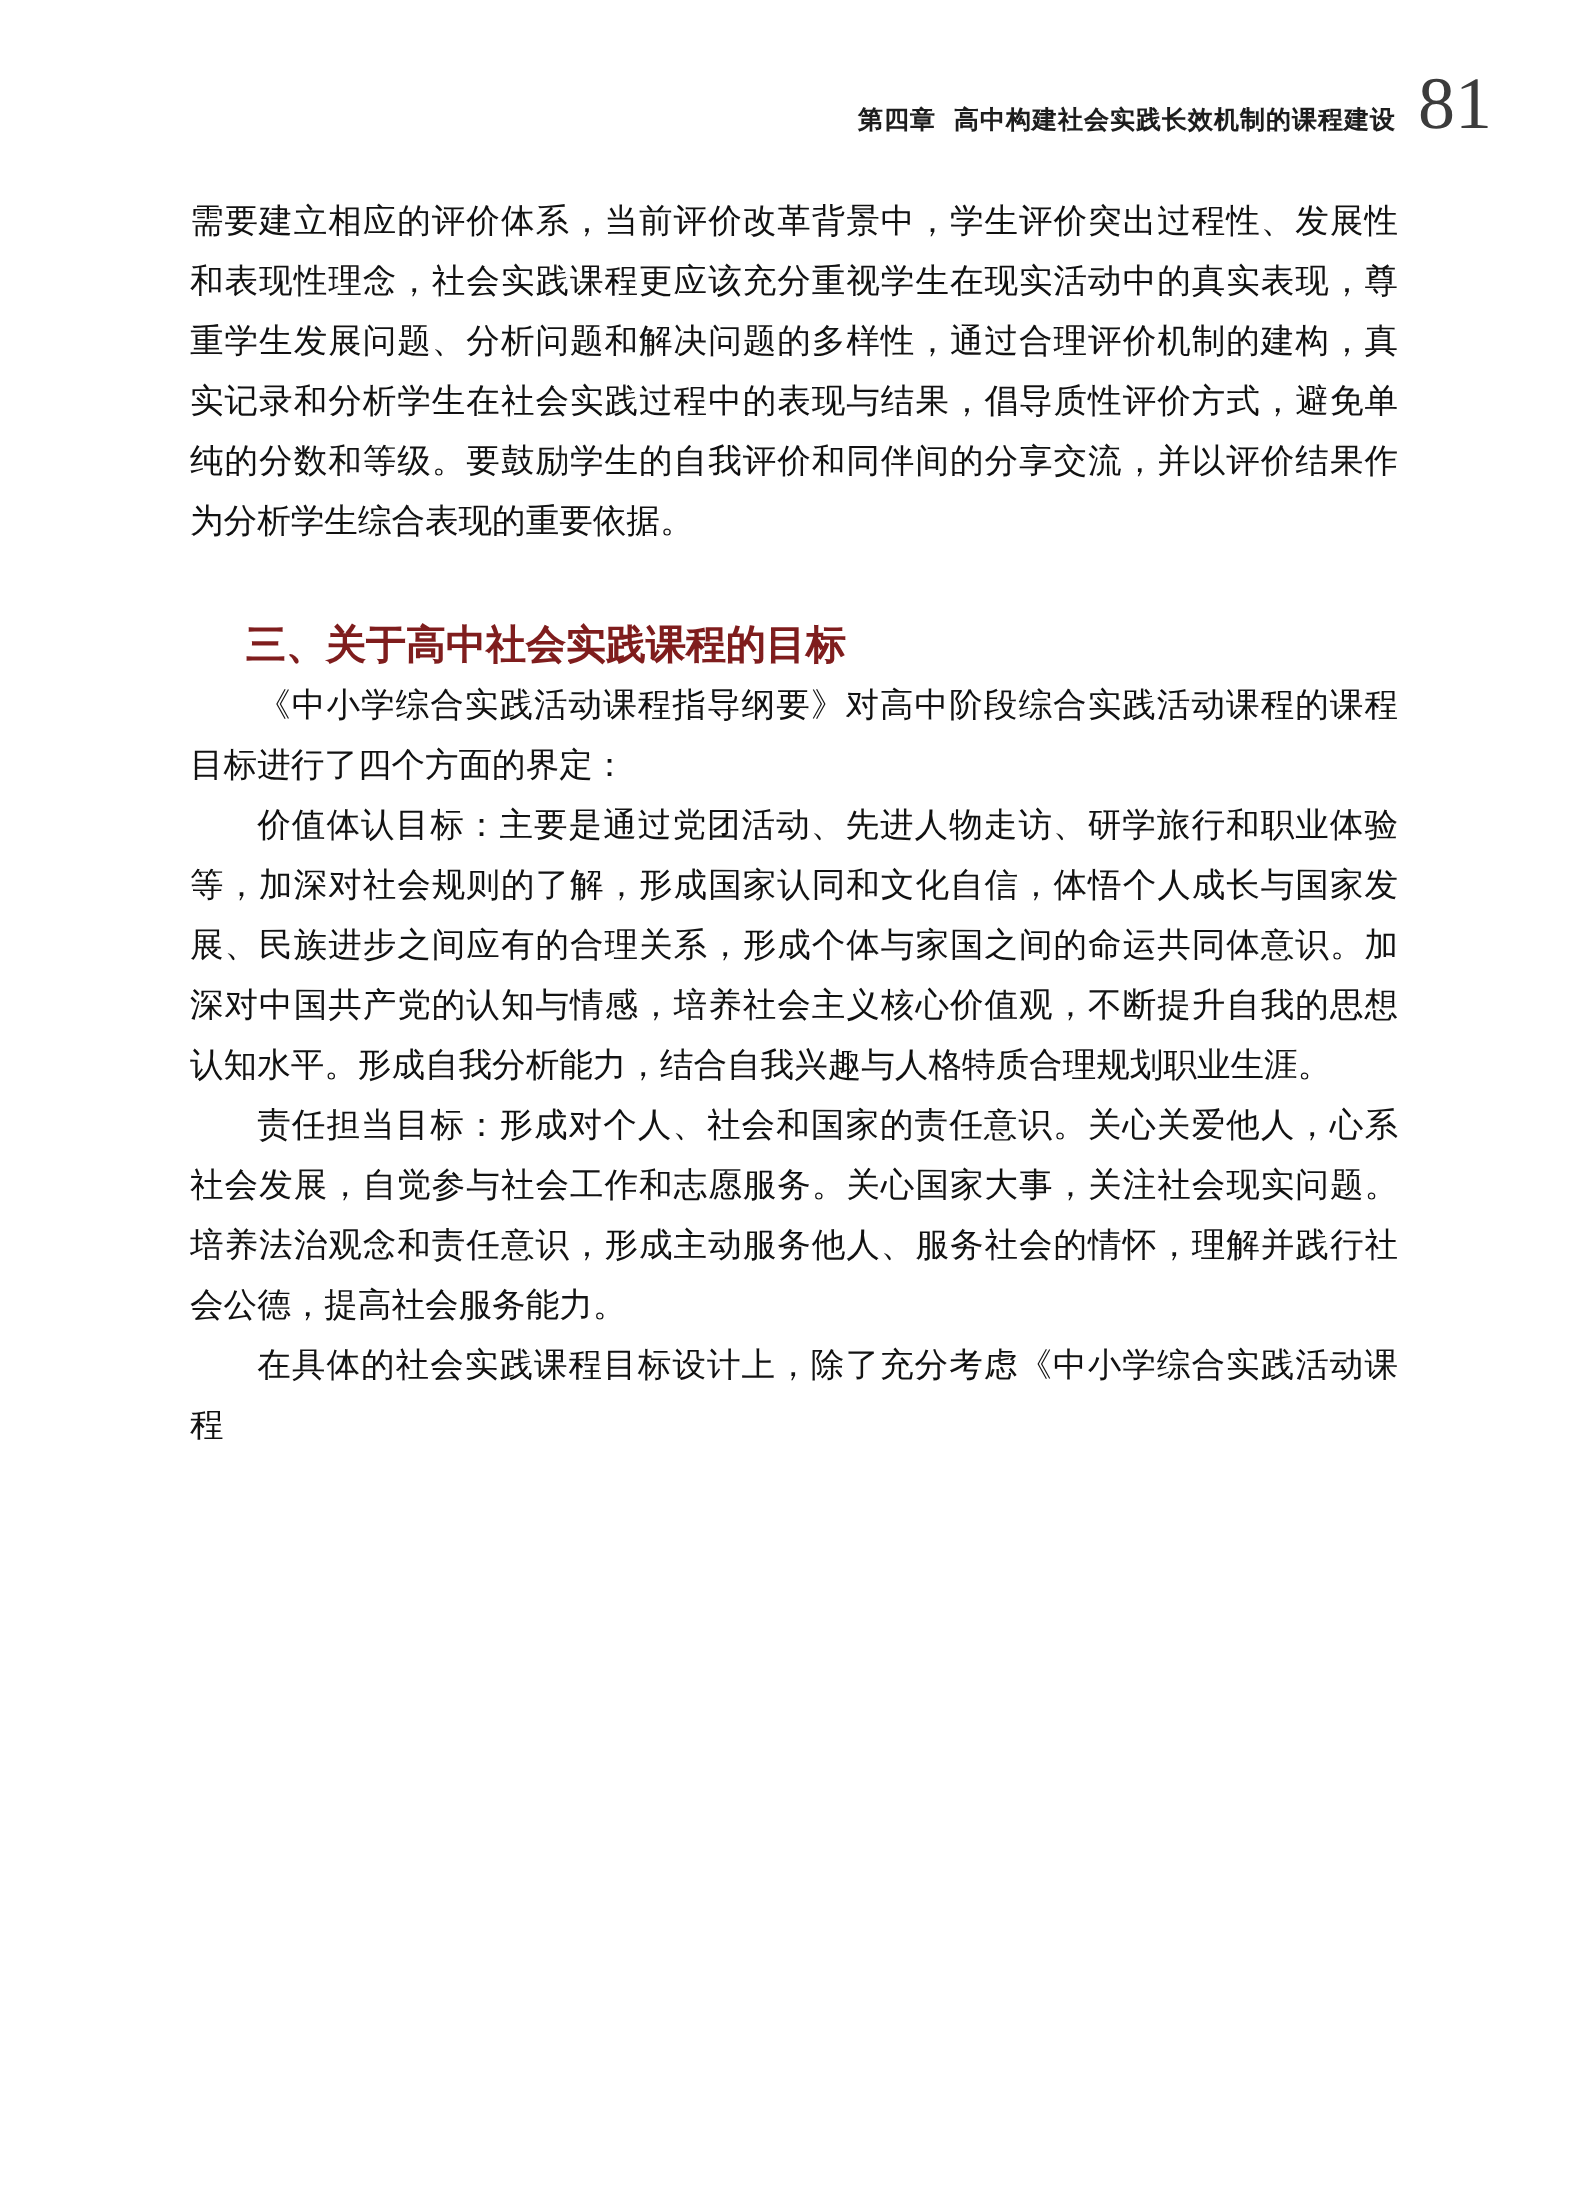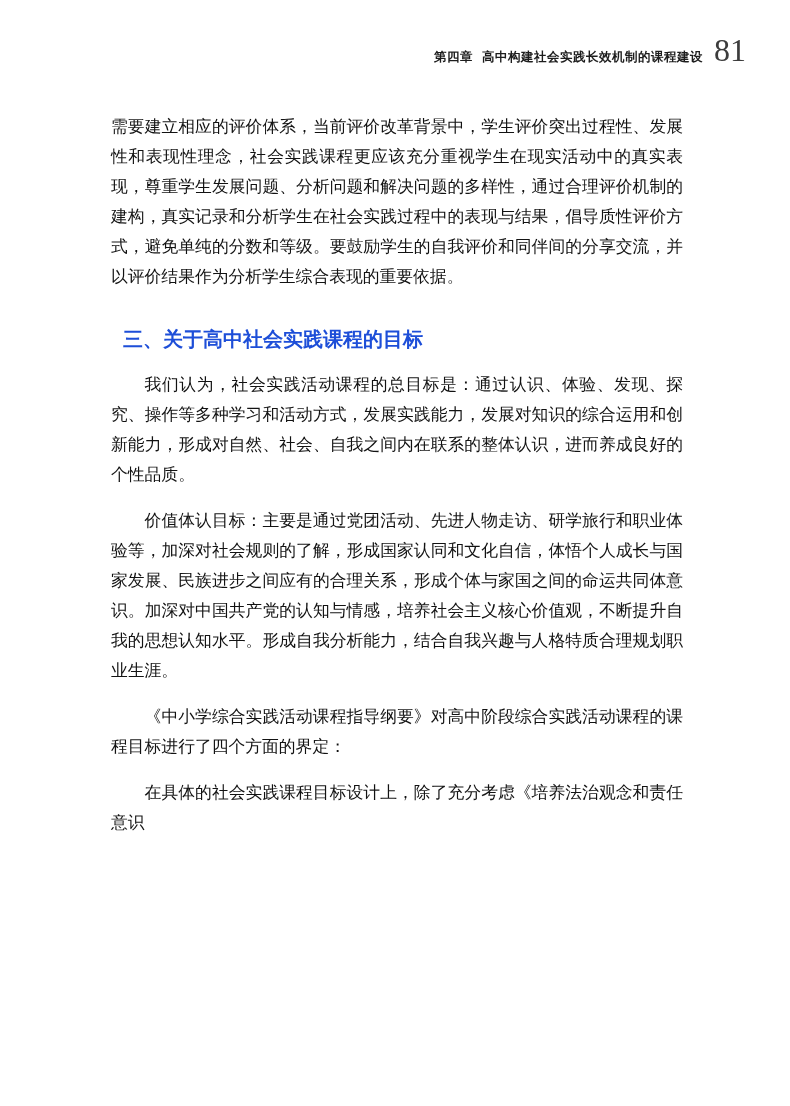--- a/index.html
+++ b/index.html
@@ -28,70 +28,70 @@
   .chapter-label,
   .chapter-title {
     font-size: 12.5px;
     font-weight: bold;
     letter-spacing: 0.5px;
     color: #1d1d1d;
   }
   .chapter-title { margin-left: 9px; }
   .page-number {
     margin-left: 11px;
-    font-size: 32px;
+    font-size: 37px;
     font-weight: 400;
     color: #3c3c3c;
     line-height: 1;
   }
   
   .content {
     position: absolute;
     left: 95px;
     top: 96px;
     width: 604px;
     font-size: 16.8px;
     line-height: 30px;
     text-align: justify;
     text-justify: inter-ideograph;
     font-weight: 500;
     color: #121212;
     letter-spacing: 0;
   }
   .para {
-    margin: 16px;
+    margin: 0;
     text-indent: 2em;
     font-family: Liberation Serif, serif;
   }
   .para.no-indent {
     text-indent: 0;
   }
   .section-heading {
     margin: 32px 0 0 0;
     font-size: 20px;
     line-height: 30px;
     font-weight: bold;
     text-indent: 28px;
     text-align: left;
-    color: #1d4ed8;
+    color: #7f1d1d;
   }
 </style>
 </head>
 <body>
 
 <div class="page">
 
   <div class="page-header">
     <span class="chapter-label">第四章</span>
     <span class="chapter-title">高中构建社会实践长效机制的课程建设</span>
     <span class="page-number">81</span>
   </div>
 
   <div class="content">
     <p class="para no-indent">需要建立相应的评价体系，当前评价改革背景中，学生评价突出过程性、发展性和表现性理念，社会实践课程更应该充分重视学生在现实活动中的真实表现，尊重学生发展问题、分析问题和解决问题的多样性，通过合理评价机制的建构，真实记录和分析学生在社会实践过程中的表现与结果，倡导质性评价方式，避免单纯的分数和等级。要鼓励学生的自我评价和同伴间的分享交流，并以评价结果作为分析学生综合表现的重要依据。</p>
     <h3 class="section-heading">三、关于高中社会实践课程的目标</h3>
-    <p class="para">我们认为，社会实践活动课程的总目标是：通过认识、体验、发现、探究、操作等多种学习和活动方式，发展实践能力，发展对知识的综合运用和创新能力，形成对自然、社会、自我之间内在联系的整体认识，进而养成良好的个性品质。</p>
+    <p class="para">《中小学综合实践活动课程指导纲要》对高中阶段综合实践活动课程的课程目标进行了四个方面的界定：</p>
     <p class="para">价值体认目标：主要是通过党团活动、先进人物走访、研学旅行和职业体验等，加深对社会规则的了解，形成国家认同和文化自信，体悟个人成长与国家发展、民族进步之间应有的合理关系，形成个体与家国之间的命运共同体意识。加深对中国共产党的认知与情感，培养社会主义核心价值观，不断提升自我的思想认知水平。形成自我分析能力，结合自我兴趣与人格特质合理规划职业生涯。</p>
-    <p class="para">《中小学综合实践活动课程指导纲要》对高中阶段综合实践活动课程的课程目标进行了四个方面的界定：</p>
-    <p class="para">在具体的社会实践课程目标设计上，除了充分考虑《培养法治观念和责任意识</p>
+    <p class="para">责任担当目标：形成对个人、社会和国家的责任意识。关心关爱他人，心系社会发展，自觉参与社会工作和志愿服务。关心国家大事，关注社会现实问题。培养法治观念和责任意识，形成主动服务他人、服务社会的情怀，理解并践行社会公德，提高社会服务能力。</p>
+    <p class="para">在具体的社会实践课程目标设计上，除了充分考虑《中小学综合实践活动课程</p>
   </div>
 
 </div>
 
 </body></html>

